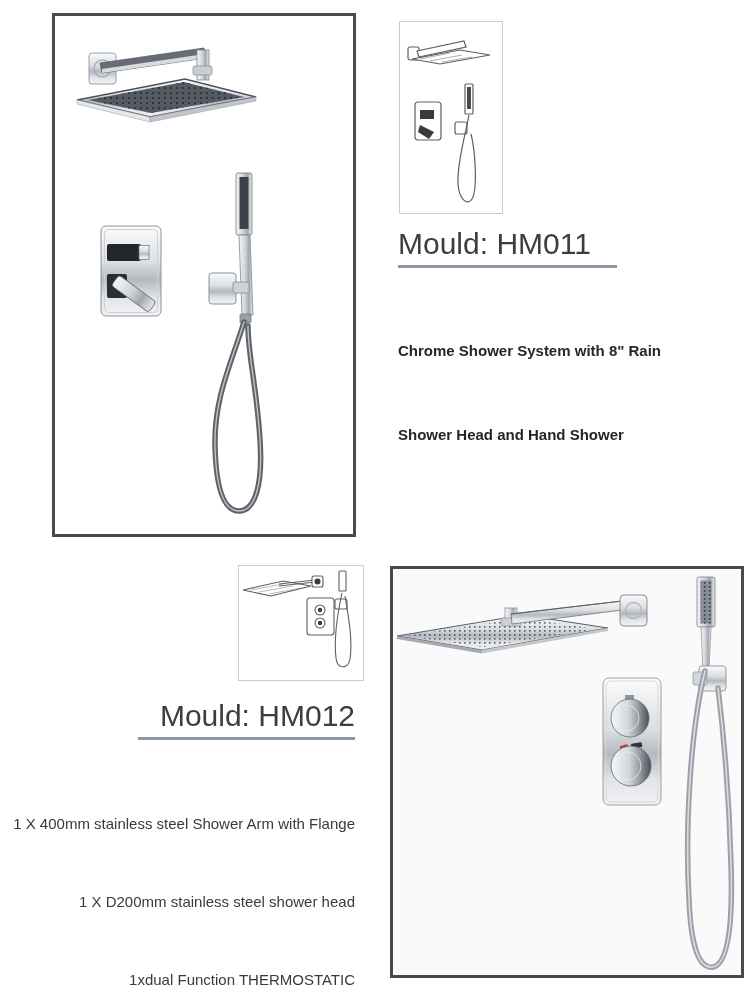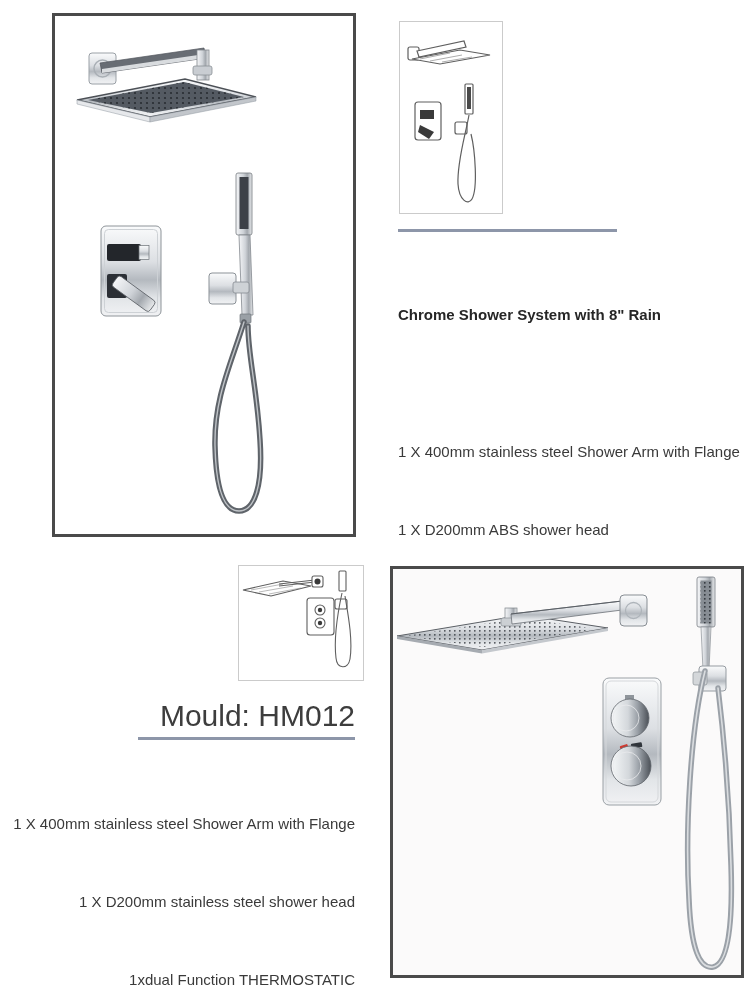--- a/index.html
+++ b/index.html
@@ -105,23 +105,25 @@
         <rect x="65" y="62" width="8" height="30" rx="1"></rect>
         <rect x="67" y="65" width="4" height="22" fill="#4a4a4a" stroke="none"></rect>
         <rect x="55" y="100" width="12" height="12" rx="2"></rect>
         <path d="M69,93 C65,115 57,140 58,162 C59,178 68,184 72,177 C78,166 75,128 71,112" fill="none"></path>
       </g>
     </g>
   </svg>
 </figure>
 
 <section class="block block1">
+  <h1 class="title">Mould: HM011</h1>
   <div class="rule"></div>
   <div class="heading">
     <div>Chrome Shower System with 8" Rain</div>
+    <div>Shower Head and Hand Shower</div>
   </div>
   <div class="specs">
     <div>1 X 400mm stainless steel Shower Arm with Flange</div>
     <div>1 X D200mm ABS shower head</div>
     <div>1xdual Function Shower Mixer Valve Control</div>
     <div>1x ABS hand shower</div>
     <div>1x brass  hand shower bracket</div>
     <div>1x1.5m stainless steel shower hose</div>
     
     

